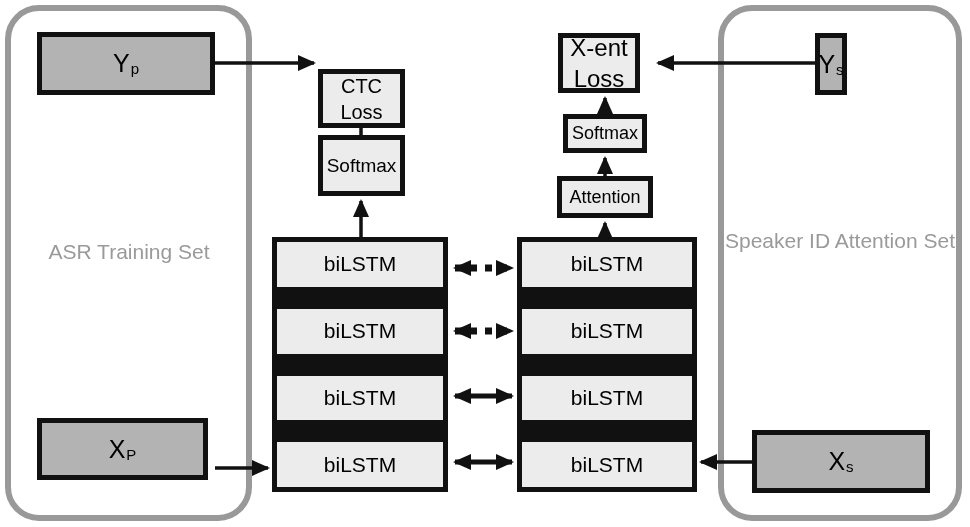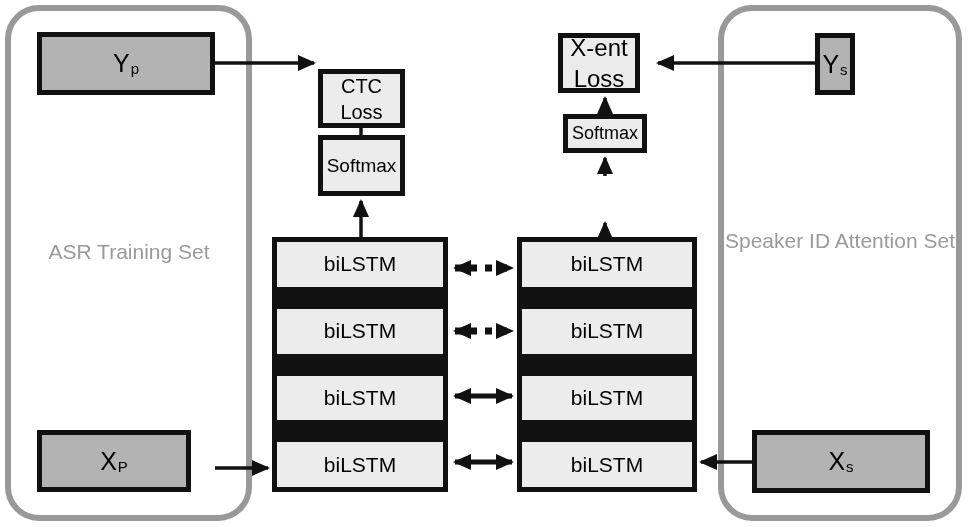--- a/index.html
+++ b/index.html
@@ -37,22 +37,22 @@
     display: flex;
     align-items: center;
     justify-content: center;
     color: #000;
     text-align: center;
   }
   .gray-box  { background: var(--box-gray, #b3b3b3); font-size: 25px; }
   .light-box { background: var(--box-light, #ececec); white-space: pre-line; }
 
   #yp-box { left: 37px;  top: 32px;  width: 178px; height: 63px; }
-  #xp-box { left: 37px;  top: 430px; width: 154px; height: 62px; }
-  #ys-box { left: 815px; top: 33px;  width: 40px;  height: 62px; }
+  #xp-box { left: 37px;  top: 418px; width: 171px; height: 62px; }
+  #ys-box { left: 815px; top: 33px;  width: 32px;  height: 62px; }
   #xs-box { left: 752px; top: 430px; width: 178px; height: 63px; }
   .sub { font-size: 15px; vertical-align: -0.15em; margin-left: 1px; }
 
   #ctc-loss-box  { left: 318px; top: 33px;  width: 87px; height: 59px; font-size: 20px; line-height: 1.3; margin-top: 36px; }
   #softmax-l-box { left: 318px; top: 135px; width: 87px; height: 61px; font-size: 19px; }
   #xent-loss-box { left: 558px; top: 33px;  width: 82px; height: 60px; font-size: 24px; line-height: 1.3; }
   #softmax-r-box { left: 563px; top: 114px; width: 84px; height: 39px; font-size: 18px; }
   #attention-box { left: 557px; top: 176px; width: 96px; height: 42px; font-size: 18px; }
 
   .stack {
@@ -135,20 +135,21 @@
     <span><span>X</span><span class="sub">s</span></span>
   </div>
 
   <div class="light-box" id="ctc-loss-box">CTC
 Loss</div>
   <div class="light-box" id="softmax-l-box">Softmax</div>
 
   <div class="light-box" id="xent-loss-box">X-ent
 Loss</div>
   <div class="light-box" id="softmax-r-box">Softmax</div>
+  <div class="light-box" id="attention-box">Attention</div>
 
   <div class="stack" id="left-stack">
     <div class="row">biLSTM</div>
     <div class="row">biLSTM</div>
     <div class="row">biLSTM</div>
     <div class="row">biLSTM</div>
   </div>
   <div class="stack" id="right-stack">
     <div class="row">biLSTM</div>
     <div class="row">biLSTM</div>

